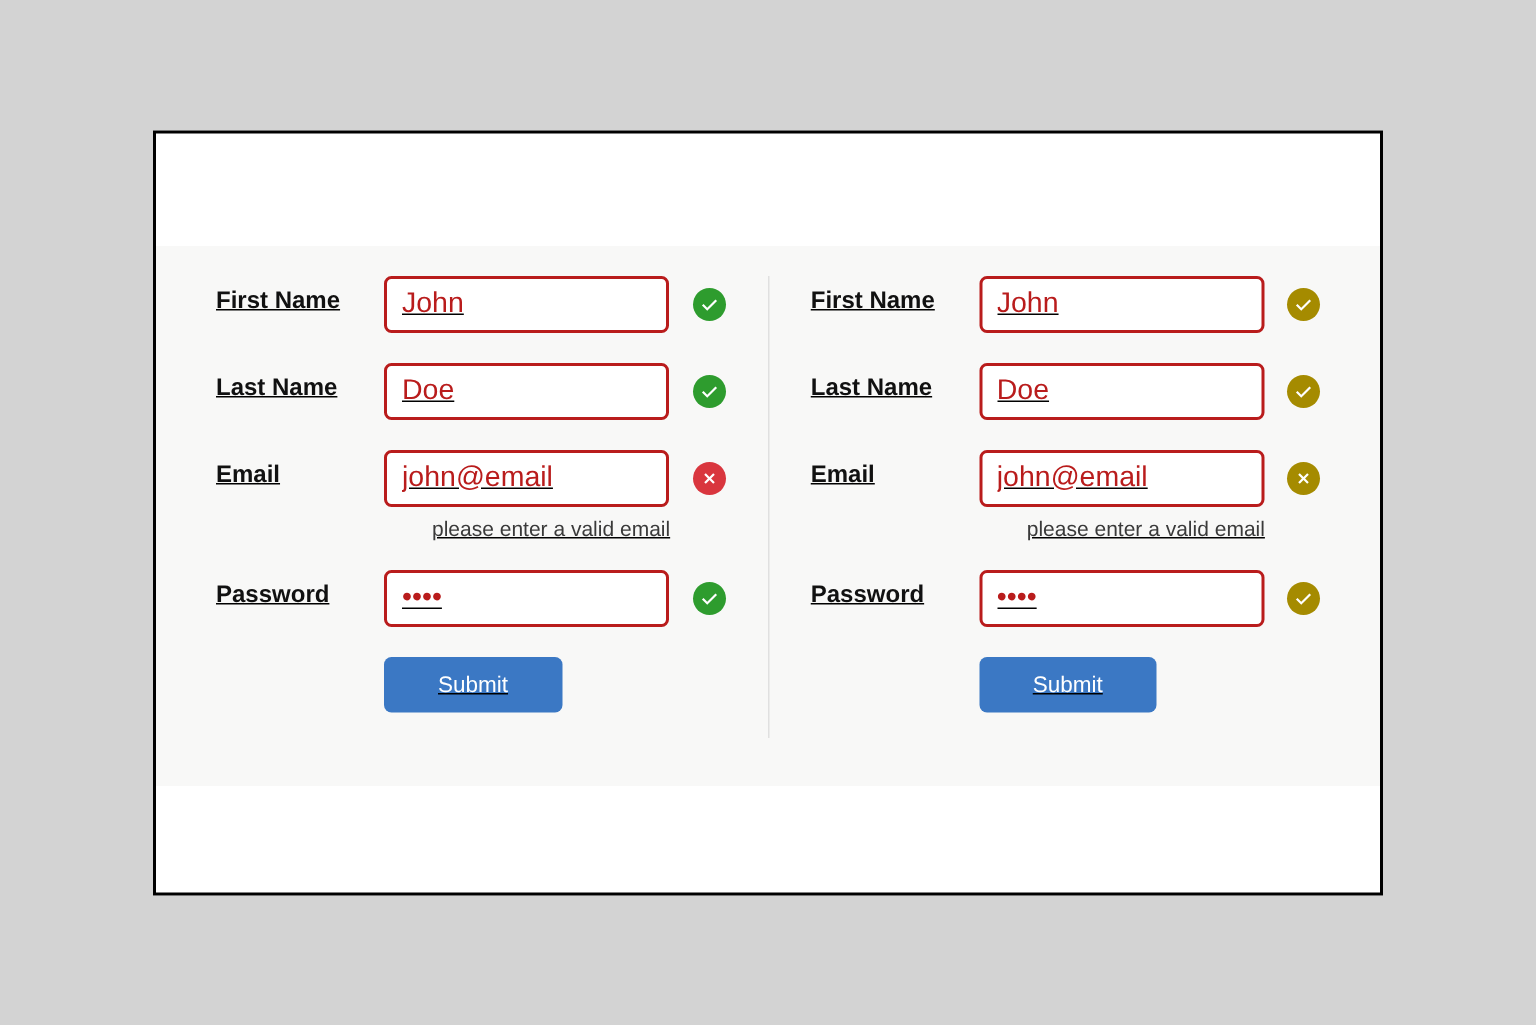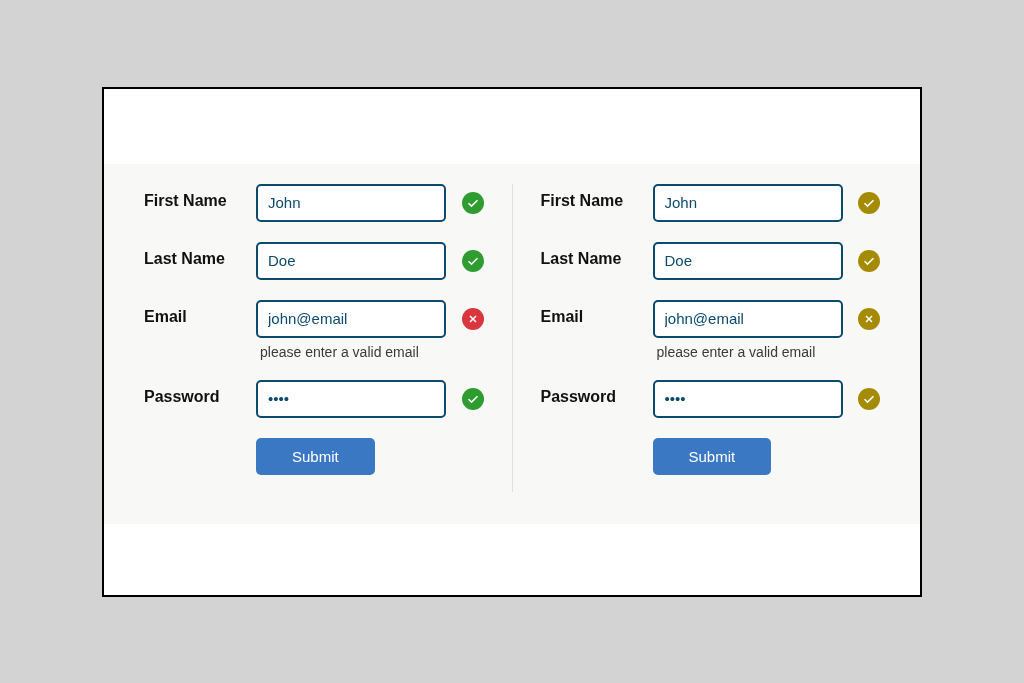--- a/index.html
+++ b/index.html
@@ -28,20 +28,21 @@
       display: flex;
       padding: 20px 30px 32px 30px;
       min-height: 360px;
     }
     .form-left, .form-right {
       flex: 1;
       display: flex;
       flex-direction: column;
       gap: 20px;
       padding: 0 10px;
+      text-decoration: underline;
     }
     .form-left {
       border-right: 1px solid #e0e0e0;
       padding-right: 28px;
     }
     .form-right {
       padding-left: 28px;
     }
     .form-row {
       display: flex;
@@ -59,39 +60,40 @@
       display: flex;
       flex-direction: column;
       flex: 1;
     }
     input[type="text"], input[type="password"] {
       width: 190px;
       height: 38px;
       border: 2px solid;
       border-radius: 5px;
       padding: 0 10px;
-      font-size: 15px;
-      color: #0c4a6e;
+      font-size: 19px;
+      color: #b91c1c;
       background-color: #ffffff;
       outline: none;
     }
     .input-valid-green {
       border-color: #2e9c2e;
     }
     .input-invalid-red {
       border-color: #d9363e;
     }
     .input-valid-olive, .input-invalid-olive {
       border-color: #a58b00;
     }
     .error-msg {
       font-size: 14px;
       color: #3a3a3a;
       margin-top: 6px;
       padding-left: 4px;
+      margin-left: 28px;
     }
     .status-icon {
       width: 22px;
       height: 22px;
       border-radius: 50%;
       display: flex;
       align-items: center;
       justify-content: center;
       margin-top: 8px;
       flex-shrink: 0;

